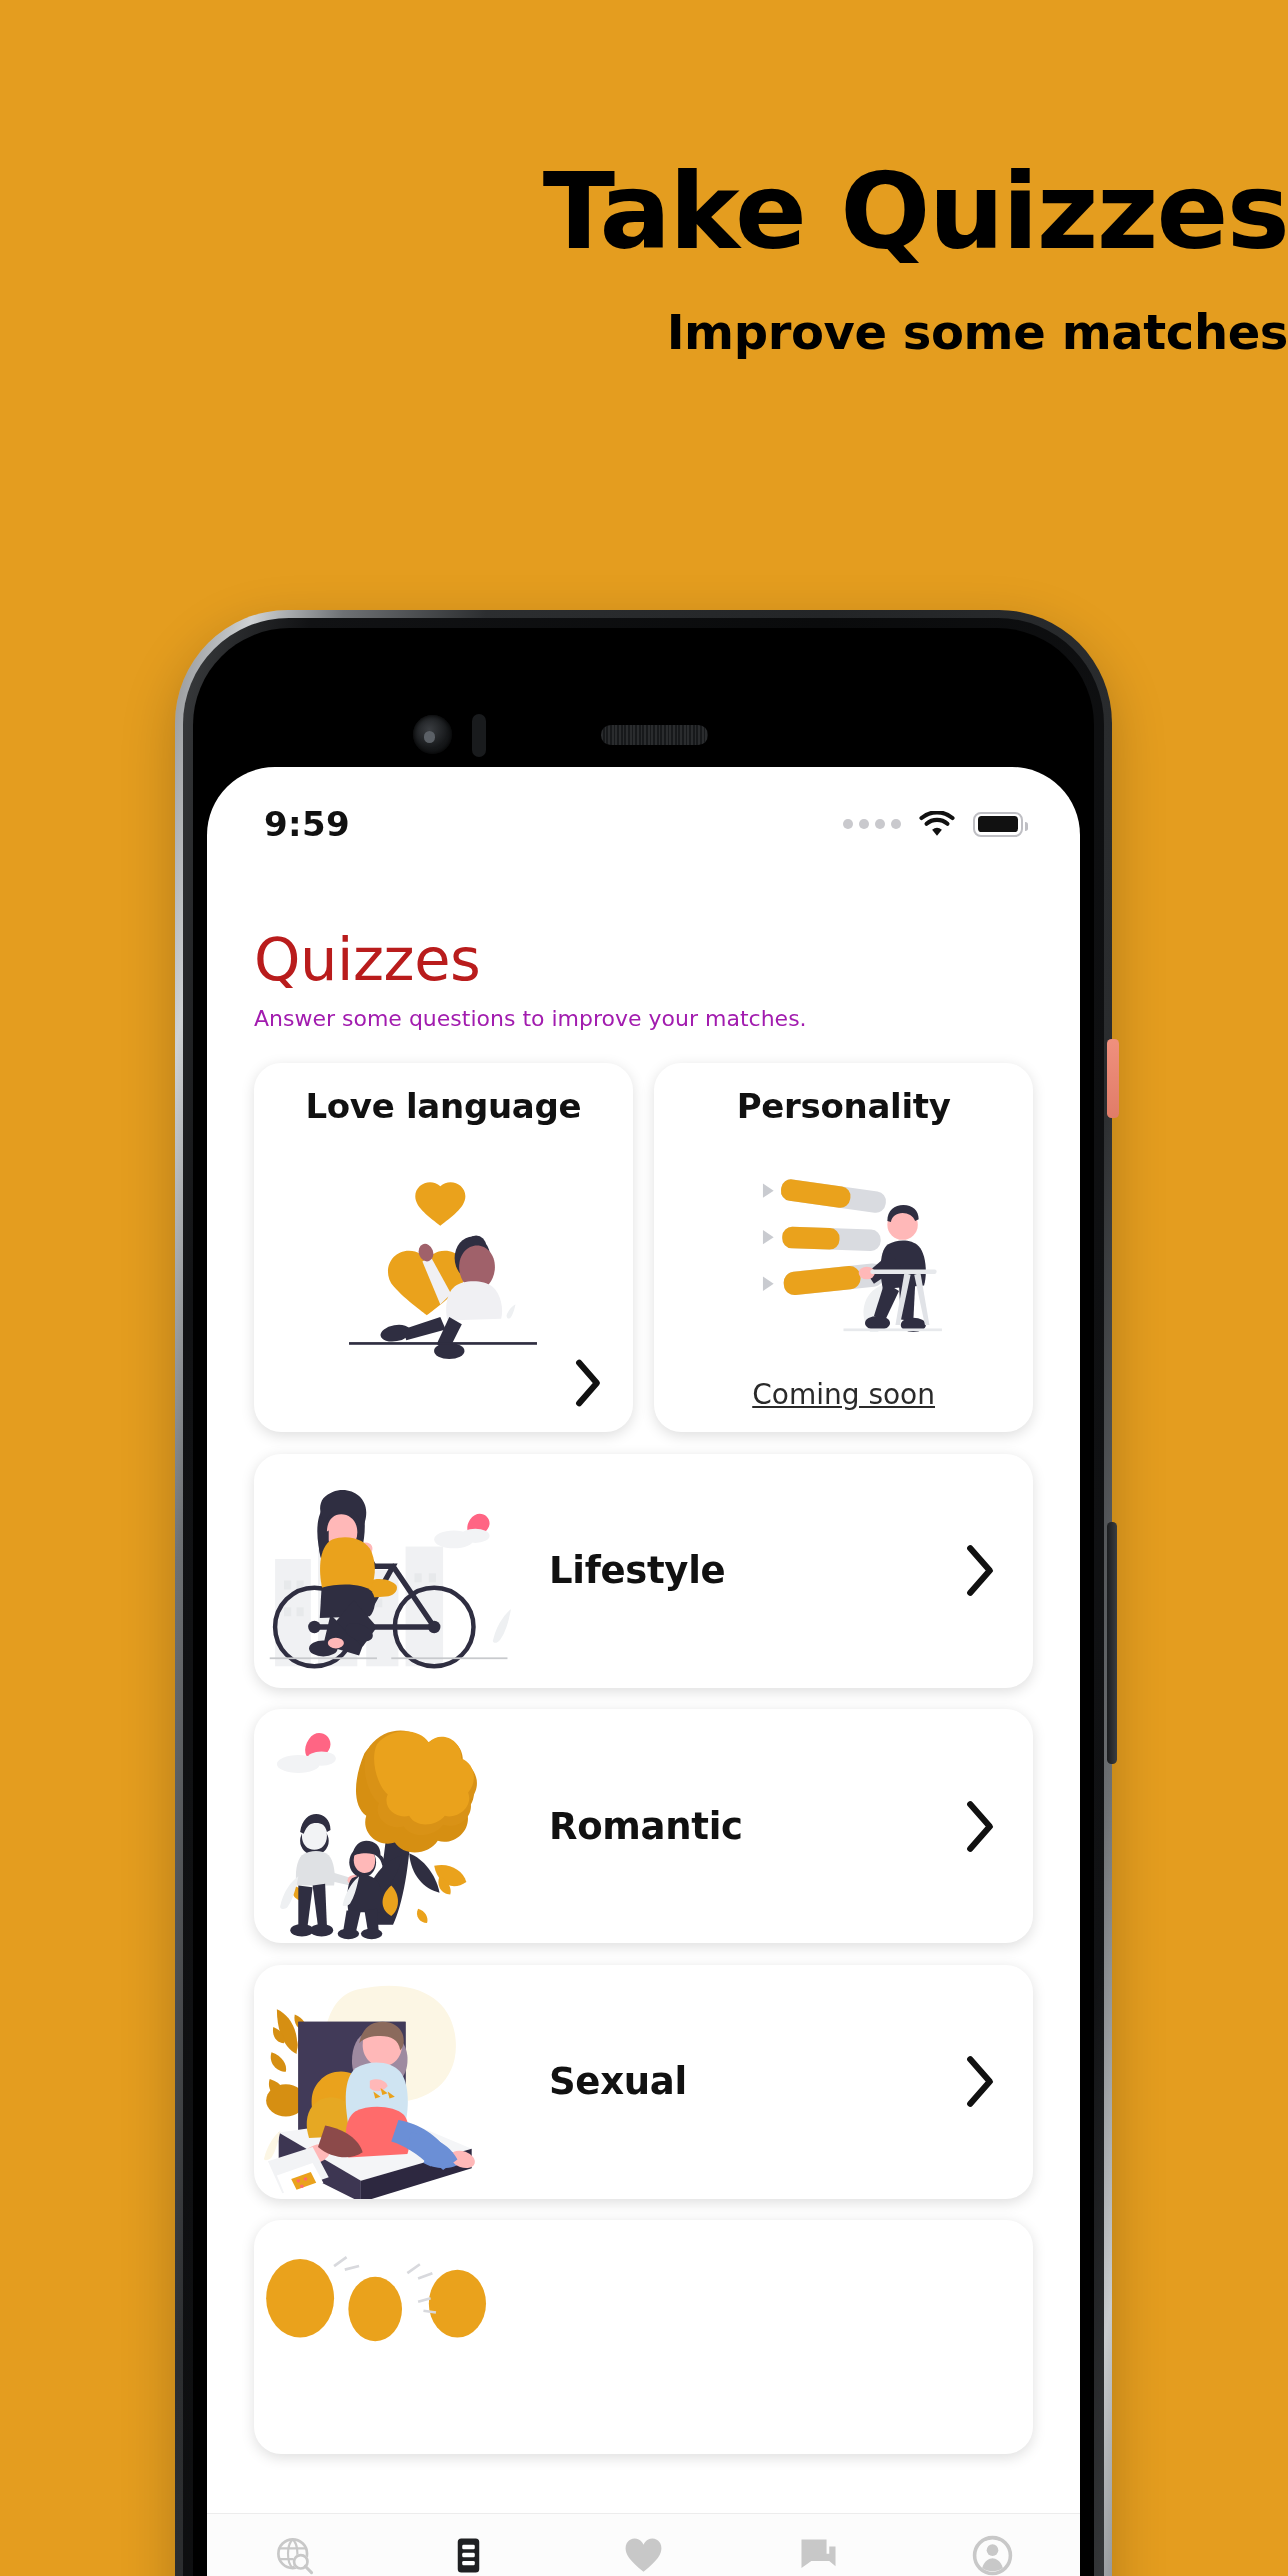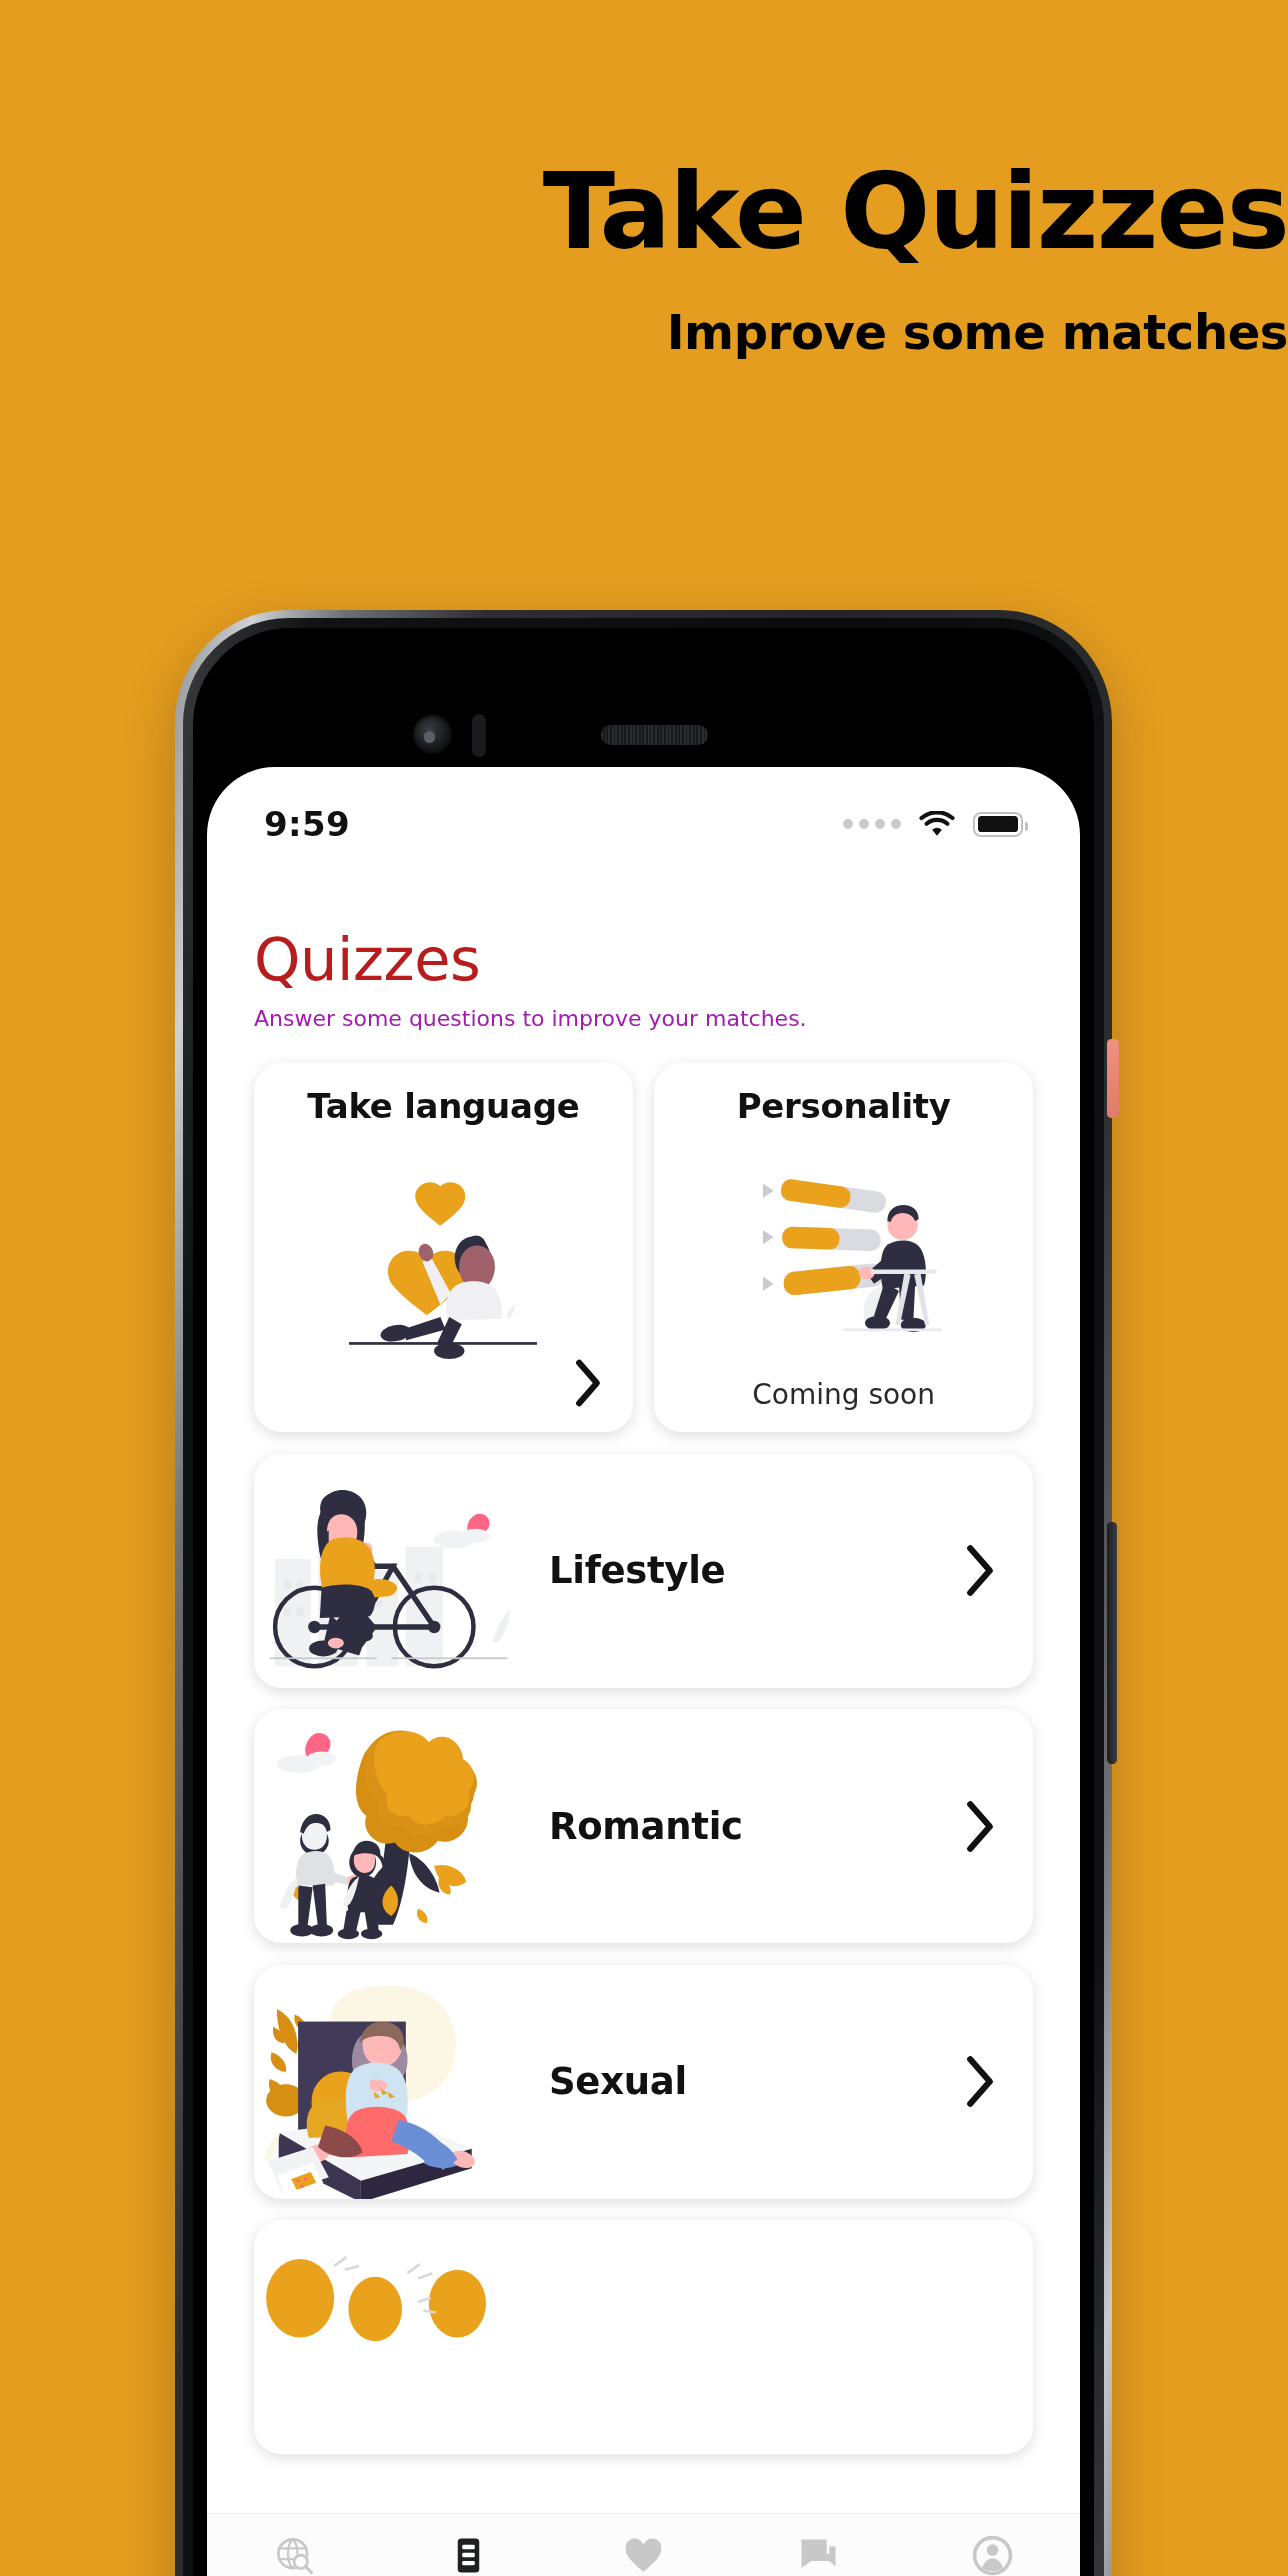--- a/index.html
+++ b/index.html
@@ -243,20 +243,21 @@
   .big-card-chevron {
     position: absolute;
     right: 30px;
     bottom: 21.5px;
   }
   .coming-soon {
     font-size: 28px;
     color: #2a2a2a;
     text-align: right;
     padding-bottom: 3.6px;
+    text-decoration: underline;
   }
 
   
   .row-card {
     margin-top: 21.5px;
     height: 234px;
     background: #fff;
     border-radius: 27px;
     box-shadow: 0 3.6px 14.3px rgba(0,0,0,0.13);
     display: flex;
@@ -356,21 +357,21 @@
       </div>
     </div>
 
     <div class="content">
       <div class="page-title">Quizzes</div>
       <div class="page-desc">Answer some questions to improve your matches.</div>
 
       <div class="top-grid">
 
         <div class="big-card">
-          <div class="big-card-title">Take language</div>
+          <div class="big-card-title">Love language</div>
           <div class="big-card-art">
             <svg width="206" height="179" viewBox="0 0 230 200">
               <path d="M112 6c10-10 28-3 28 11 0 13-17 24-28 33-11-9-28-20-28-33 0-14 18-21 28-11z" fill="#eaa21c"></path>
               <path d="M60 118c-14-16-4-40 17-40 10 0 16 5 20 12 4-7 10-12 20-12 21 0 31 24 17 40-13 15-37 32-37 32s-24-17-37-32z" fill="#eaa21c"></path>
               <ellipse cx="148" cy="86" rx="20" ry="24" fill="#2f2e41"></ellipse>
               <circle cx="152" cy="72" r="11" fill="#2f2e41"></circle>
               <path d="M133 96c0-14 9-24 20-24s20 10 20 24-9 26-20 26-20-12-20-26z" fill="#a0616a"></path>
               <path d="M128 118c10-8 32-8 42 0 10 8 13 26 10 36l-60 2c-3-12-2-30 8-38z" fill="#f0f0f3"></path>
               <path d="M124 126 L101 84 l-9 6 20 48z" fill="#f0f0f3"></path>
               <ellipse cx="96" cy="80" rx="8" ry="10" transform="rotate(-20 96 80)" fill="#a0616a"></ellipse>

